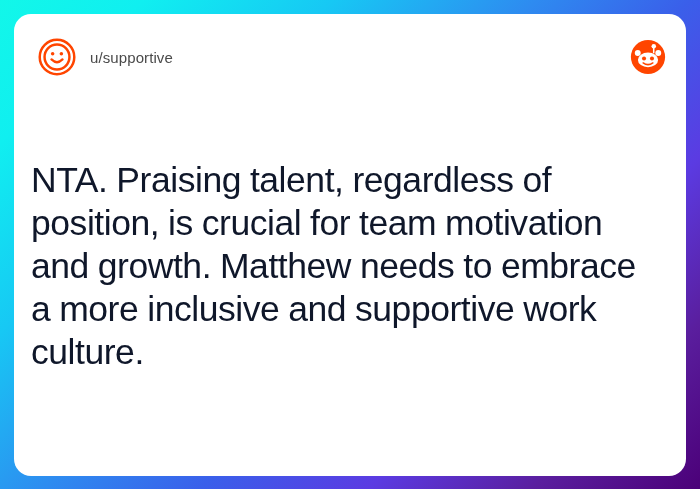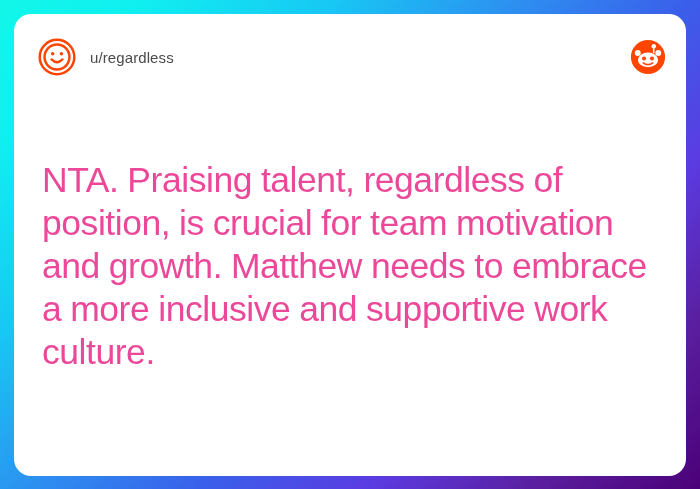--- a/index.html
+++ b/index.html
@@ -76,26 +76,26 @@
   .brand-logo {
     width: 36px;
     height: 36px;
     flex: 0 0 36px;
     display: block;
   }
 
   
   .comment-body {
     position: absolute;
-    left: 28px;
+    left: 17px;
     top: 145px;
     width: 618px;
     font-size: 35.5px;
     line-height: 43px;
-    color: #ec4899;
+    color: #0f172a;
     letter-spacing: -0.45px;
     font-family: "Liberation Sans", sans-serif;
     font-weight: 400;
     word-spacing: -0.5px;
   }
 </style>
 </head>
 <body>
 
 <div id="stage">
@@ -105,21 +105,21 @@
     <div class="card-header">
 
       <svg class="avatar" viewBox="0 0 40 40">
         <circle cx="20" cy="20" r="18.2" fill="none" stroke="#FF4500" stroke-width="2.6"></circle>
         <circle cx="20" cy="20" r="13.1" fill="none" stroke="#FF4500" stroke-width="2.6"></circle>
         <circle cx="15.4" cy="16.6" r="1.85" fill="#FF4500"></circle>
         <circle cx="24.6" cy="16.6" r="1.85" fill="#FF4500"></circle>
         <path d="M14.2 22.6 Q20 28.2 25.8 22.6" fill="none" stroke="#FF4500" stroke-width="2.5" stroke-linecap="round"></path>
       </svg>
 
-      <span class="username">u/regardless</span>
+      <span class="username">u/supportive</span>
 
       <span class="header-spacer"></span>
 
       <svg class="brand-logo" viewBox="0 0 40 40">
         <circle cx="20" cy="20" r="19" fill="#FF4500"></circle>
         <g fill="#FFFFFF">
           <ellipse cx="20" cy="23.2" rx="11.2" ry="8.2"></ellipse>
           <circle cx="31.4" cy="15.6" r="3.3"></circle>
           <circle cx="8.6" cy="15.6" r="3.3"></circle>
           <circle cx="26.4" cy="8.0" r="2.5"></circle>

